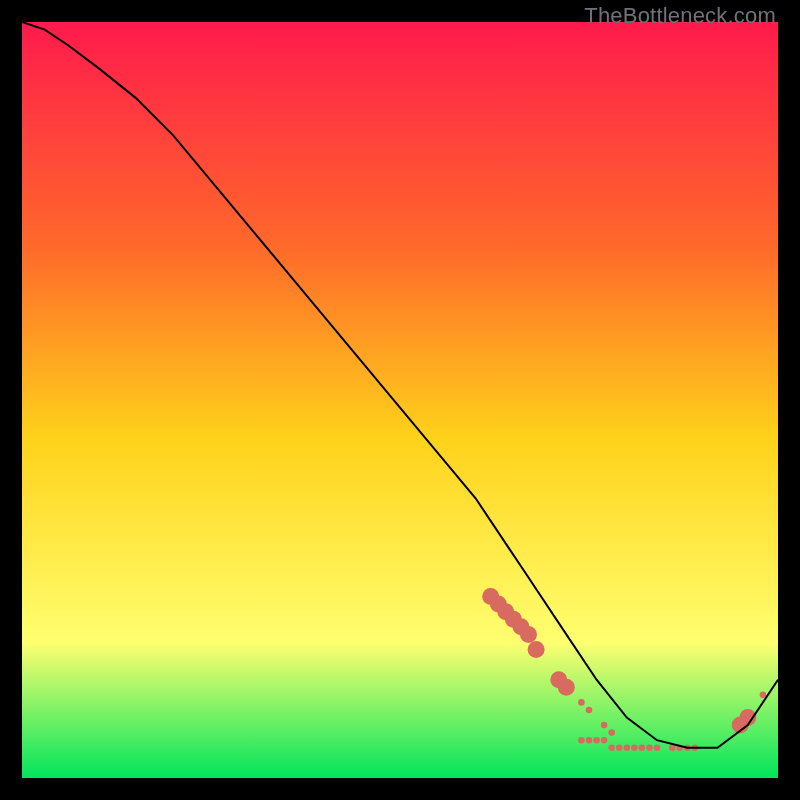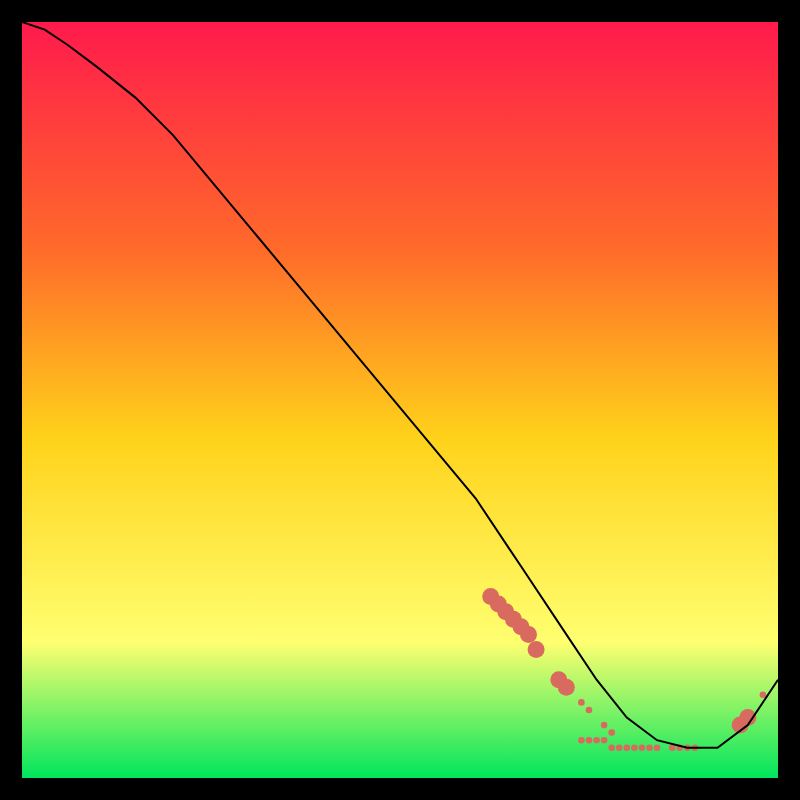--- a/index.html
+++ b/index.html
@@ -77,13 +77,14 @@
         <circle cx="650.2" cy="725.8" r="3.3" fill="#d86a60"></circle>
         <circle cx="657.7" cy="725.8" r="3.3" fill="#d86a60"></circle>
         <circle cx="665.3" cy="725.8" r="3.3" fill="#d86a60"></circle>
         <circle cx="672.8" cy="725.8" r="3.3" fill="#d86a60"></circle>
         <circle cx="718.2" cy="703.1" r="8.5" fill="#d86a60"></circle>
         <circle cx="725.8" cy="695.5" r="8.5" fill="#d86a60"></circle>
         <circle cx="740.9" cy="672.8" r="3.3" fill="#d86a60"></circle>
       </g>
     <path id="curve" fill="none" stroke="#000000" stroke-width="2" d="M0.0 0.0 L22.7 7.6 L45.4 22.7 L75.6 45.4 L113.4 75.6 L151.2 113.4 L226.8 204.1 L302.4 294.8 L378.0 385.6 L453.6 476.3 L499.0 544.3 L544.3 612.4 L574.6 657.7 L604.8 695.5 L635.0 718.2 L665.3 725.8 L695.5 725.8 L725.8 703.1 L756.0 657.7"></path>
   </svg>
+  <div class="watermark">TheBottleneck.com</div>
 </div>
 
 </body></html>

